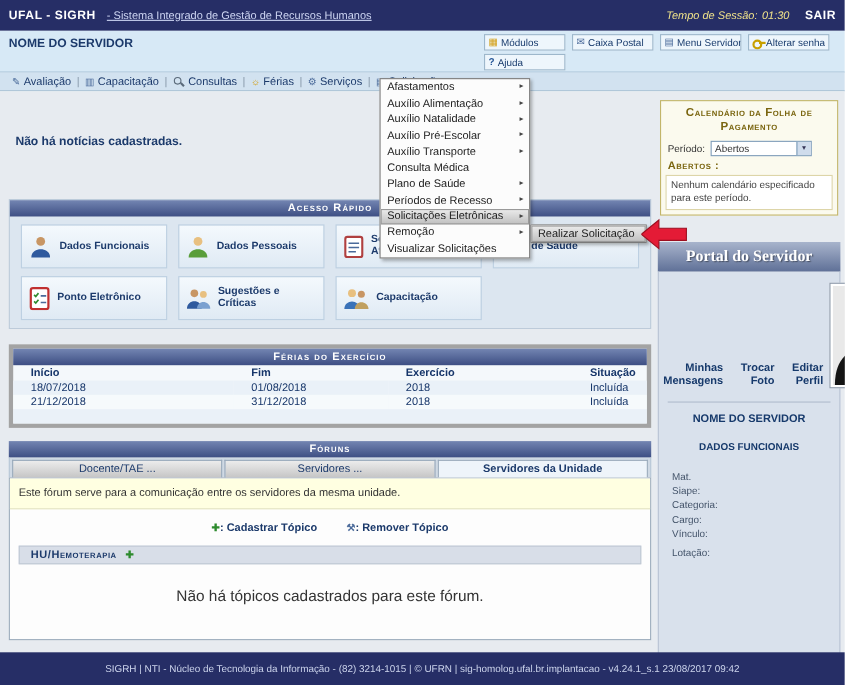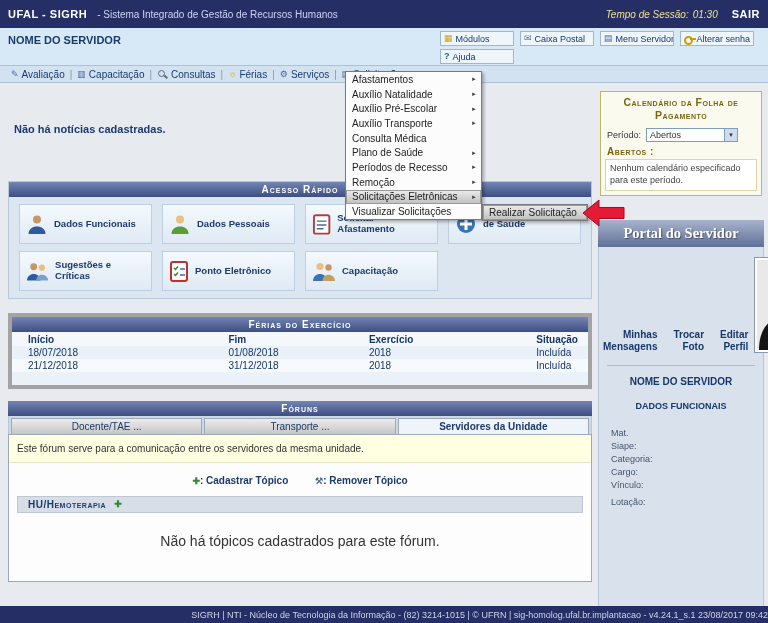--- a/index.html
+++ b/index.html
@@ -2,21 +2,21 @@
 <html><head>
 <meta charset="utf-8">
 <style>
   * { margin:0; padding:0; box-sizing:border-box; }
   html,body { width:768px; height:623px; }
   body { font-family:"Liberation Sans",sans-serif; background:#fff; position:relative; overflow:hidden; }
 
   
   .topbar { height:28px; background:#262e66; color:#fff; display:flex; align-items:center; padding:0 8px; font-size:11px; white-space:nowrap; }
   .topbar .brand { font-weight:bold; letter-spacing:.5px; }
-  .topbar .subtitle { margin-left:10px; font-size:10px; color:#cdd5f2; }
+  .topbar .subtitle { margin-left:10px; font-size:10px; color:#cdd5f2;text-decoration:underline; }
   .topbar .spacer { flex:1; }
   .topbar .session-label { font-style:italic; color:#efe28a; font-size:10px; }
   .topbar .session-time { color:#efe28a; font-size:10px; margin-left:4px; font-style:italic; }
   .topbar .logout { font-weight:bold; margin-left:14px; font-size:11px; letter-spacing:.5px; cursor:pointer; }
 
   
   .userbar { height:38px; background:#d7e9f6; border-bottom:1px solid #a8c2d6; display:flex; padding:3px 6px 2px 8px; }
   .userbar .uname { font-size:11px; font-weight:bold; color:#1c3a6b; padding-top:3px; }
   .userbar .spacer { flex:1; }
   .btn-grid { width:322px; display:flex; flex-wrap:wrap; gap:3px 6px; align-content:flex-start; }
@@ -84,21 +84,21 @@
   .plink { cursor:pointer; line-height:1.2; }
   .photo { width:70px; height:96px; background:#fff; border:1px solid #8a97a8; padding:2px; }
   .divider { margin:12px 4px 10px; border-top:1px solid #b0bccc; }
   .sb-name { text-align:center; font-size:10px; font-weight:bold; color:#16396b; }
   .sb-section { text-align:center; font-size:9px; font-weight:bold; color:#16396b; margin-top:14px; }
   .sb-fields { margin-top:16px; padding-left:8px; font-size:9px; color:#44546a; line-height:1.35; }
   .sb-fields div { margin-bottom:1px; }
   .sb-fields .gap { margin-top:5px; }
 
   
-  .footer { position:absolute; left:0; bottom:0; width:768px; height:17px; background:#262e66; color:#ccd4ec; font-size:9px; display:flex; align-items:center; justify-content:flex-end; }
+  .footer { position:absolute; left:0; bottom:0; width:768px; height:30px; background:#262e66; color:#ccd4ec; font-size:9px; display:flex; align-items:center; justify-content:center; }
 
   
   .dropdown { position:absolute; left:345px; top:71px; width:137px; background:#fcfcfc; border:1px solid #7a7a7a; box-shadow:2px 2px 3px rgba(0,0,0,.3); z-index:50; font-size:10px; color:#222; }
   .dd-item { height:14.7px; display:flex; align-items:center; justify-content:space-between; padding:0 4px 0 6px; cursor:pointer; white-space:nowrap; }
   .dd-item .ddarrow { font-size:6px; color:#444; }
   .dd-item.hl { background:linear-gradient(#ececec,#bfbfbf); outline:1px solid #999; outline-offset:-1px; }
   .submenu { position:absolute; left:482px; top:204px; width:106px; background:#fcfcfc; border:1px solid #7a7a7a; box-shadow:2px 2px 3px rgba(0,0,0,.3); z-index:51; font-size:10px; color:#222; }
   .red-arrow { position:absolute; left:583px; top:198px; z-index:60; }
 </style>
 </head>
@@ -202,35 +202,35 @@
           <span>Solicitar Afastamento</span>
         </div>
         <div class="shortcut">
           <svg width="22" height="22" viewBox="0 0 22 22">
               <circle cx="11" cy="11" r="9" fill="#3a72b8"></circle>
               <path d="M11 5v12M5 11h12" stroke="#fff" stroke-width="3"></path>
             </svg>
           <span>de Saúde</span>
         </div>
         <div class="shortcut">
+          <svg width="20" height="22" viewBox="0 0 20 22">
+              <rect x="2" y="2" width="16" height="19" rx="2" fill="#fff" stroke="#c03030" stroke-width="2"></rect>
+              <path d="M5 8l1.5 1.5L9 6.5M5 14l1.5 1.5L9 12.5" stroke="#2e8b2e" stroke-width="1.5" fill="none"></path>
+              <path d="M11 9h5M11 15h5" stroke="#4a6a9a" stroke-width="1.5"></path>
+            </svg>
+          <span>Ponto Eletrônico</span>
+        </div>
+        <div class="shortcut">
           <svg width="24" height="22" viewBox="0 0 24 22">
               <circle cx="8" cy="6.5" r="3.6" fill="#c89664"></circle>
               <path d="M1 21c0-4.5 3.5-7 7-7s7 2.5 7 7z" fill="#2f5a9e"></path>
               <circle cx="16.5" cy="7.5" r="3.2" fill="#e8c080"></circle>
               <path d="M10.5 21c0-4 3-6.2 6-6.2s6.5 2.2 6.5 6.2z" fill="#7aa0d0"></path>
             </svg>
           <span>Sugestões e Críticas</span>
-        </div>
-        <div class="shortcut">
-          <svg width="20" height="22" viewBox="0 0 20 22">
-              <rect x="2" y="2" width="16" height="19" rx="2" fill="#fff" stroke="#c03030" stroke-width="2"></rect>
-              <path d="M5 8l1.5 1.5L9 6.5M5 14l1.5 1.5L9 12.5" stroke="#2e8b2e" stroke-width="1.5" fill="none"></path>
-              <path d="M11 9h5M11 15h5" stroke="#4a6a9a" stroke-width="1.5"></path>
-            </svg>
-          <span>Ponto Eletrônico</span>
         </div>
         <div class="shortcut">
           <svg width="24" height="22" viewBox="0 0 24 22">
               <circle cx="8" cy="6.5" r="3.6" fill="#e8c080"></circle>
               <path d="M1 21c0-4.5 3.5-7 7-7s7 2.5 7 7z" fill="#3a72b8"></path>
               <circle cx="16.5" cy="7.5" r="3.2" fill="#c89664"></circle>
               <path d="M10.5 21c0-4 3-6.2 6-6.2s6.5 2.2 6.5 6.2z" fill="#c0a060"></path>
             </svg>
           <span>Capacitação</span>
         </div>
@@ -265,21 +265,21 @@
               <td colspan="4">&nbsp;</td>
             </tr>
         </tbody>
       </table>
     </section>
 
     <section class="foruns">
       <div class="sect-head">Fóruns</div>
       <div class="tabs">
         <span class="tab">Docente/TAE ...</span>
-        <span class="tab">Transporte ...</span>
+        <span class="tab">Servidores ...</span>
         <span class="tab active">Servidores da Unidade</span>
       </div>
       <div class="forum-box">
         <div class="forum-notice">Este fórum serve para a comunicação entre os servidores da mesma unidade.</div>
         <div class="forum-actions">
           <span class="act"><span class="g g-green">✚</span><span>: Cadastrar Tópico</span></span>
           <span class="act"><span class="g g-blue">⚒</span><span>: Remover Tópico</span></span>
         </div>
         <div class="forum-group">
           <span>HU/Hemoterapia</span>
@@ -338,48 +338,52 @@
 <footer class="footer">
   <span>SIGRH | NTI - Núcleo de Tecnologia da Informação - (82) 3214-1015 | © UFRN | sig-homolog.ufal.br.implantacao - v4.24.1_s.1 23/08/2017 09:42</span>
 </footer>
 
 <div class="dropdown">
   <div class="dd-item">
       <span>Afastamentos</span>
       <span class="ddarrow">►</span>
     </div>
   <div class="dd-item">
+      <span>Auxílio Alimentação</span>
+      <span class="ddarrow">►</span>
+    </div>
+  <div class="dd-item">
       <span>Auxílio Natalidade</span>
       <span class="ddarrow">►</span>
     </div>
   <div class="dd-item">
       <span>Auxílio Pré-Escolar</span>
       <span class="ddarrow">►</span>
     </div>
   <div class="dd-item">
       <span>Auxílio Transporte</span>
       <span class="ddarrow">►</span>
     </div>
   <div class="dd-item">
       <span>Consulta Médica</span>
     </div>
   <div class="dd-item">
       <span>Plano de Saúde</span>
       <span class="ddarrow">►</span>
     </div>
   <div class="dd-item">
       <span>Períodos de Recesso</span>
-      <span class="ddarrow">►</span>
-    </div>
-  <div class="dd-item">
-      <span>Remoção</span>
       <span class="ddarrow">►</span>
     </div>
   <div class="dd-item hl">
       <span>Solicitações Eletrônicas</span>
+      <span class="ddarrow">►</span>
+    </div>
+  <div class="dd-item">
+      <span>Remoção</span>
       <span class="ddarrow">►</span>
     </div>
   <div class="dd-item">
       <span>Visualizar Solicitações</span>
     </div>
 </div>
 
 <div class="submenu">
   <div class="dd-item hl">
       <span>Realizar Solicitação</span>

